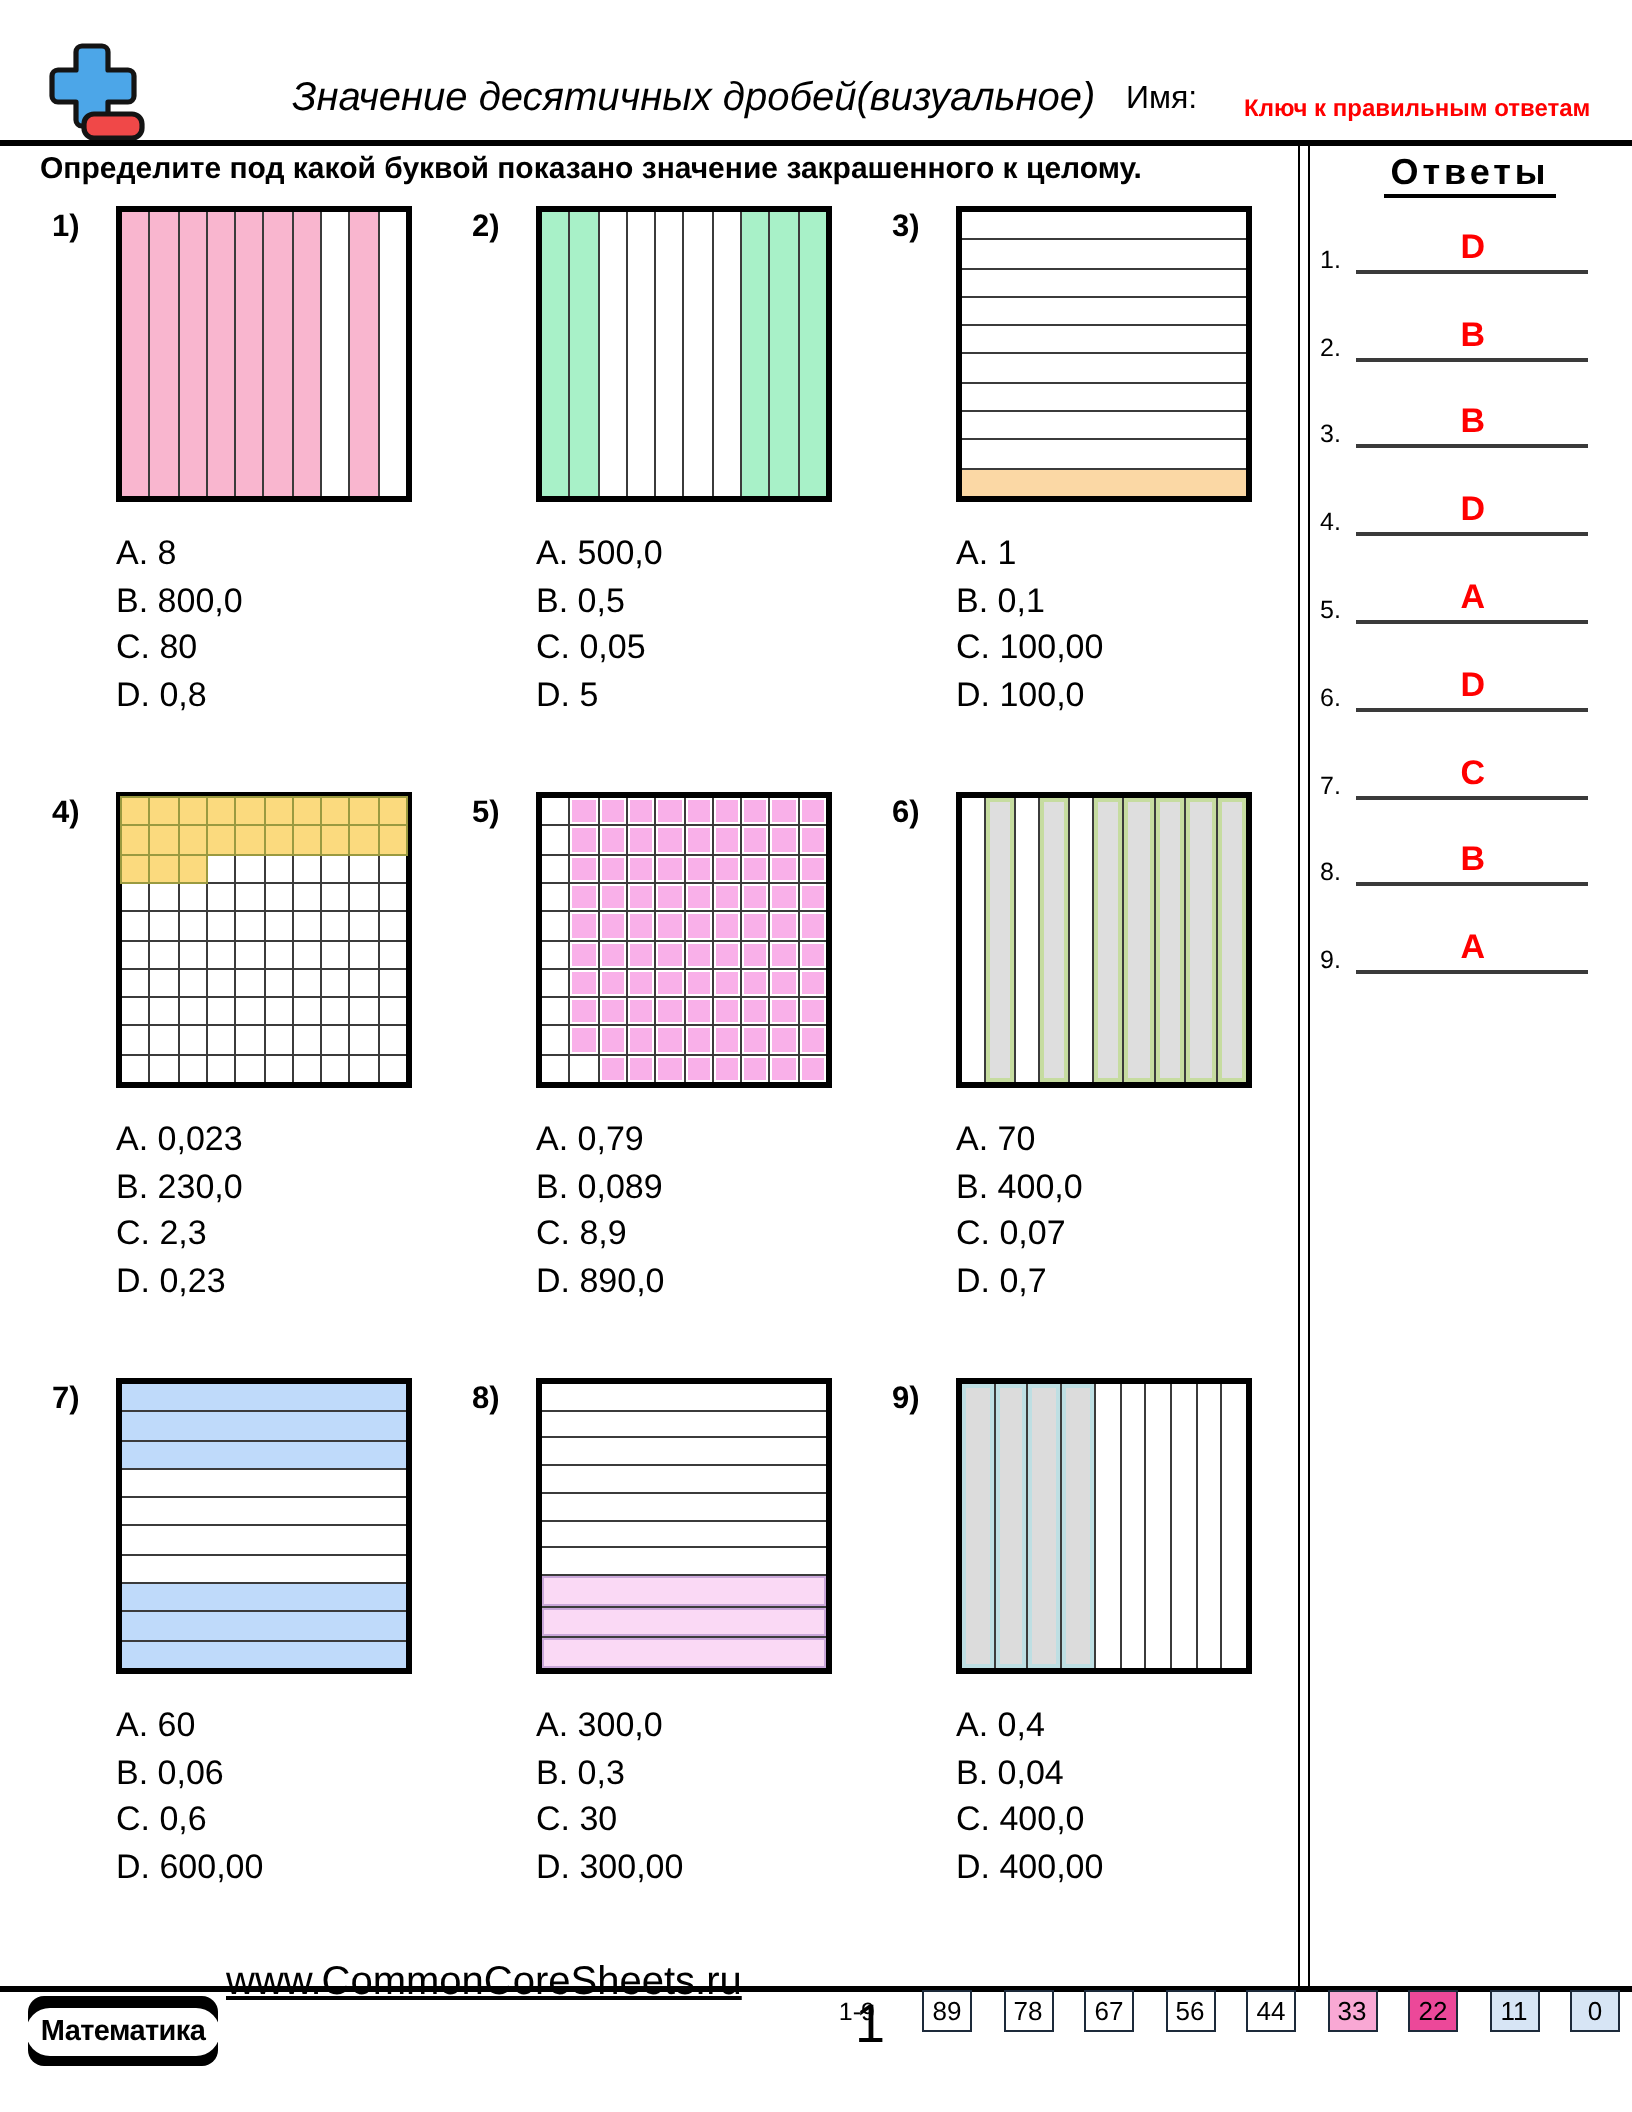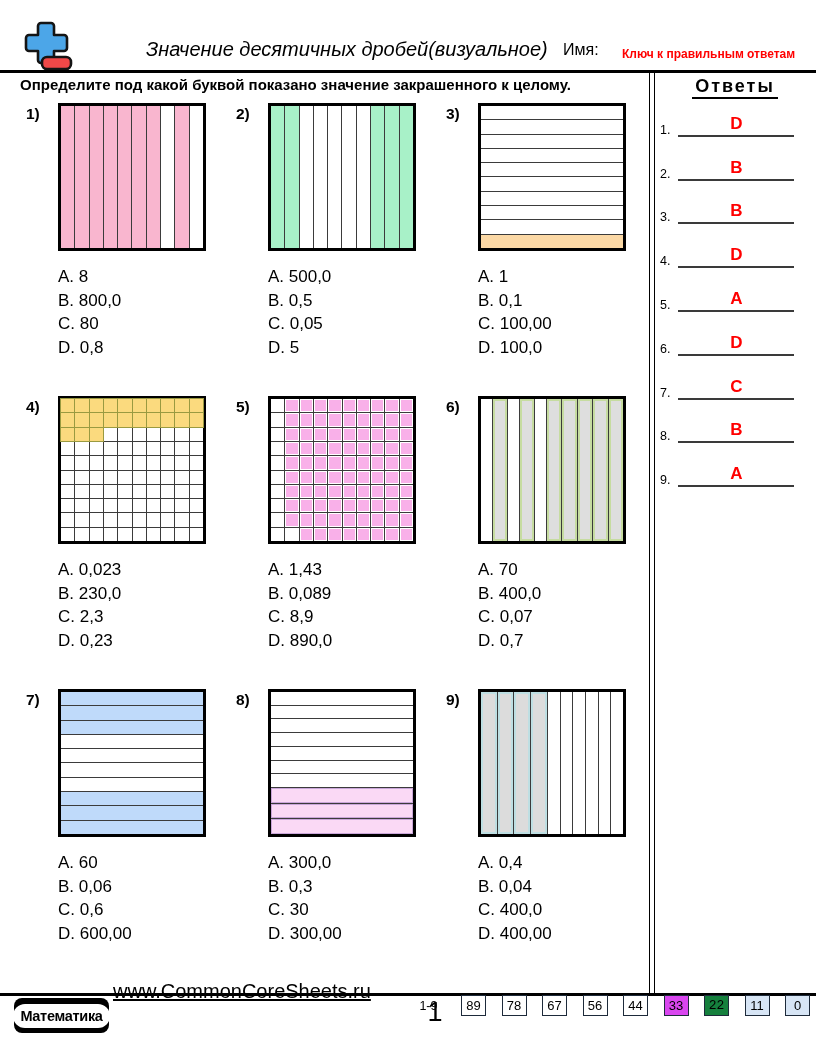--- a/index.html
+++ b/index.html
@@ -355,21 +355,21 @@
             <div class="gcell" style="background: rgb(249, 176, 233); border: 1.5px solid rgb(255, 255, 255);"></div>
             <div class="gcell" style="background: rgb(249, 176, 233); border: 1.5px solid rgb(255, 255, 255);"></div>
             <div class="gcell" style="background: rgb(249, 176, 233); border: 1.5px solid rgb(255, 255, 255);"></div>
             <div class="gcell" style="background: rgb(249, 176, 233); border: 1.5px solid rgb(255, 255, 255);"></div>
             <div class="gcell" style="background: rgb(249, 176, 233); border: 1.5px solid rgb(255, 255, 255);"></div>
             <div class="gcell" style="background: rgb(249, 176, 233); border: 1.5px solid rgb(255, 255, 255);"></div>
             <div class="gcell" style="background: rgb(249, 176, 233); border: 1.5px solid rgb(255, 255, 255);"></div>
           </div>
         </div>
         <ul class="options">
-          <li>A. 1,43</li>
+          <li>A. 0,79</li>
           <li>B. 0,089</li>
           <li>C. 8,9</li>
           <li>D. 890,0</li>
         </ul>
       </div>
       <div class="problem">
         <div class="p-head">
           <span class="p-num">6)</span>
           <div class="square columns">
             <div class="gcell"></div>
@@ -508,19 +508,19 @@
   </div>
   <div class="website">www.CommonCoreSheets.ru</div>
   <div class="page-num">1</div>
   <div class="score" id="score">
       <span class="score-label">1-9</span>
       <span class="score-cell">89</span>
       <span class="score-cell">78</span>
       <span class="score-cell">67</span>
       <span class="score-cell">56</span>
       <span class="score-cell">44</span>
-      <span class="score-cell" style="background: #d946ef;">33</span>
-      <span class="score-cell" style="background: #15803d; font-family: Liberation Mono, monospace;">22</span>
+      <span class="score-cell" style="background: #f9a8d4;">33</span>
+      <span class="score-cell" style="background: #ec4899;">22</span>
       <span class="score-cell" style="background: rgb(215, 229, 245);">11</span>
       <span class="score-cell" style="background: rgb(215, 229, 245);">0</span>
     </div>
 
 </div>
 
 </body></html>

